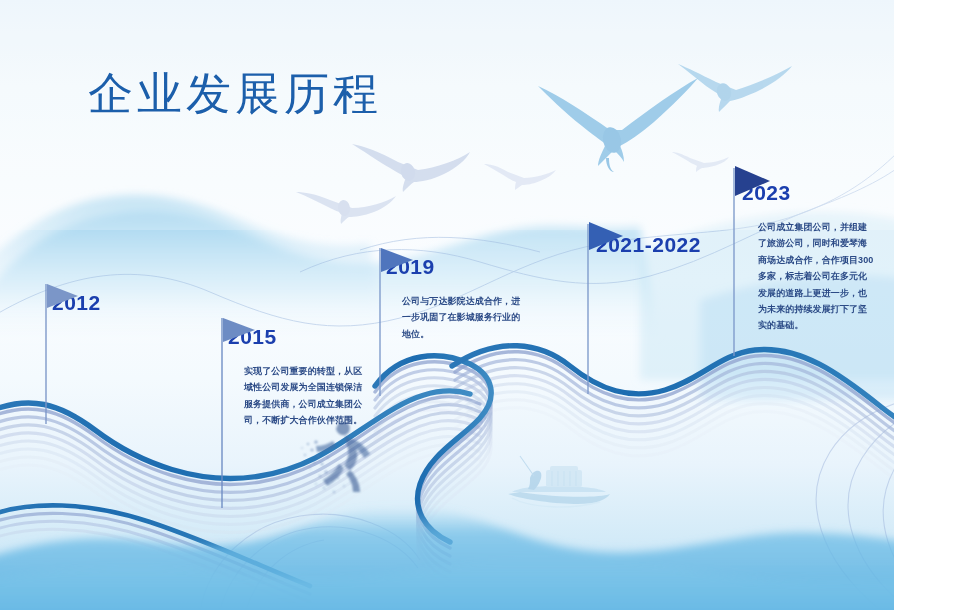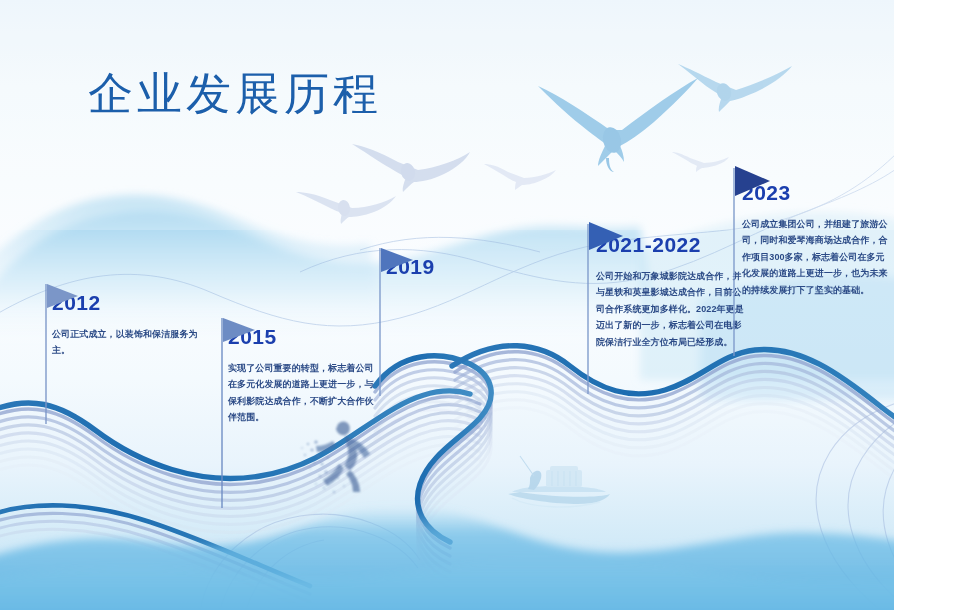--- a/index.html
+++ b/index.html
@@ -57,21 +57,21 @@
     line-height: 1;
     margin: 0 0 13px 0;
     white-space: nowrap;
   }
   .ms-desc {
     font-size: 9px;
     line-height: 1.82;
     color: #2b4a86;
     font-weight: 700;
     letter-spacing: 0.1px;
-    margin: 0;
+    margin: 16px;
   }
 
   
   .flag {
     position: absolute;
   }
 
   
 </style>
 </head>
@@ -367,47 +367,46 @@
   </div>
 
   <div class="title">企业发展历程</div>
 
   <div class="milestone" style="left:52px; top:292px; width:148px;">
     <svg class="flag" style="left:-14px; top:-18px;" width="60" height="150" viewBox="0 0 60 150">
       <line x1="8" y1="10" x2="8" y2="150" stroke="#7b96c8" stroke-width="1.6" opacity="0.85"></line>
       <path d="M9,10 L40,22 L9,34 Z" fill="#7b96c8"></path>
     </svg>
     <div class="ms-year">2012</div>
-    <div class="ms-desc">公司正式成立，以装饰和保洁服务为主。</div>
   </div>
 
   <div class="milestone" style="left:228px; top:326px; width:152px;">
     <svg class="flag" style="left:-14px; top:-18px;" width="60" height="200" viewBox="0 0 60 200">
       <line x1="8" y1="10" x2="8" y2="200" stroke="#6d8cc4" stroke-width="1.6" opacity="0.85"></line>
       <path d="M9,10 L41,22 L9,34 Z" fill="#6d8cc4"></path>
     </svg>
     <div class="ms-year">2015</div>
-    <div class="ms-desc">实现了公司重要的转型，标志着公司在多元化发展的道路上更进一步，与保利影院达成合作，不断扩大合作伙伴范围。</div>
+    <div class="ms-desc">实现了公司重要的转型，从区域性公司发展为全国连锁保洁服务提供商，公司成立集团公司，不断扩大合作伙伴范围。</div>
   </div>
 
   <div class="milestone" style="left:386px; top:256px; width:152px;">
     <svg class="flag" style="left:-14px; top:-18px;" width="60" height="158" viewBox="0 0 60 158">
       <line x1="8" y1="10" x2="8" y2="158" stroke="#7e9acb" stroke-width="1.6" opacity="0.85"></line>
       <path d="M9,10 L41,22 L9,34 Z" fill="#4f75bd"></path>
     </svg>
     <div class="ms-year">2019</div>
+    <div class="ms-desc">公司与万达影院达成合作，进一步巩固了在影城服务行业的地位。</div>
   </div>
 
   <div class="milestone" style="left:596px; top:234px; width:148px;">
     <svg class="flag" style="left:-16px; top:-20px;" width="60" height="180" viewBox="0 0 60 180">
       <line x1="8" y1="10" x2="8" y2="180" stroke="#7e9acb" stroke-width="1.6" opacity="0.85"></line>
       <path d="M9,8 L43,22 L9,36 Z" fill="#3460b4"></path>
     </svg>
     <div class="ms-year">2021-2022</div>
-    <div class="ms-desc">公司开始和万象城影院达成合作，并与星轶和英皇影城达成合作，目前公司合作系统更加多样化。2022年更是迈出了新的一步，标志着公司在电影院保洁行业全方位布局已经形成。</div>
   </div>
 
   <div class="milestone" style="left:742px; top:182px; width:150px;">
     <svg class="flag" style="left:-16px; top:-22px;" width="60" height="196" viewBox="0 0 60 196">
       <line x1="8" y1="8" x2="8" y2="196" stroke="#7e9acb" stroke-width="1.6" opacity="0.85"></line>
       <path d="M9,6 L44,21 L9,36 Z" fill="#26418f"></path>
     </svg>
     <div class="ms-year">2023</div>
     <div class="ms-desc">公司成立集团公司，并组建了旅游公司，同时和爱琴海商场达成合作，合作项目300多家，标志着公司在多元化发展的道路上更进一步，也为未来的持续发展打下了坚实的基础。</div>
   </div>

